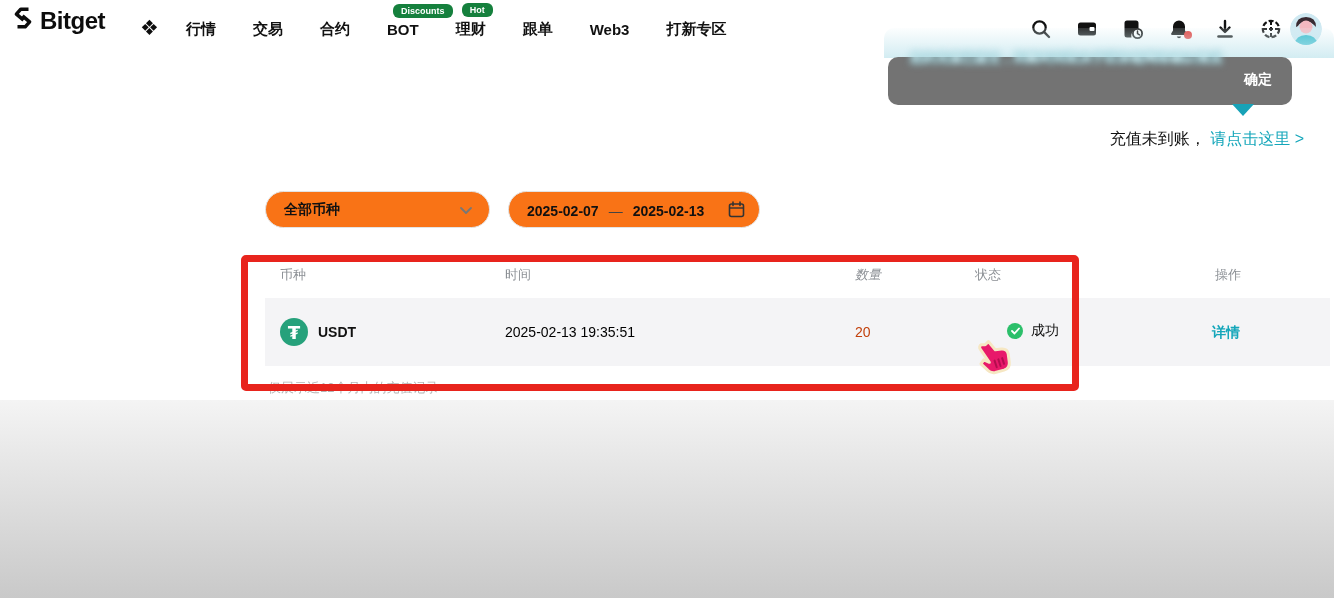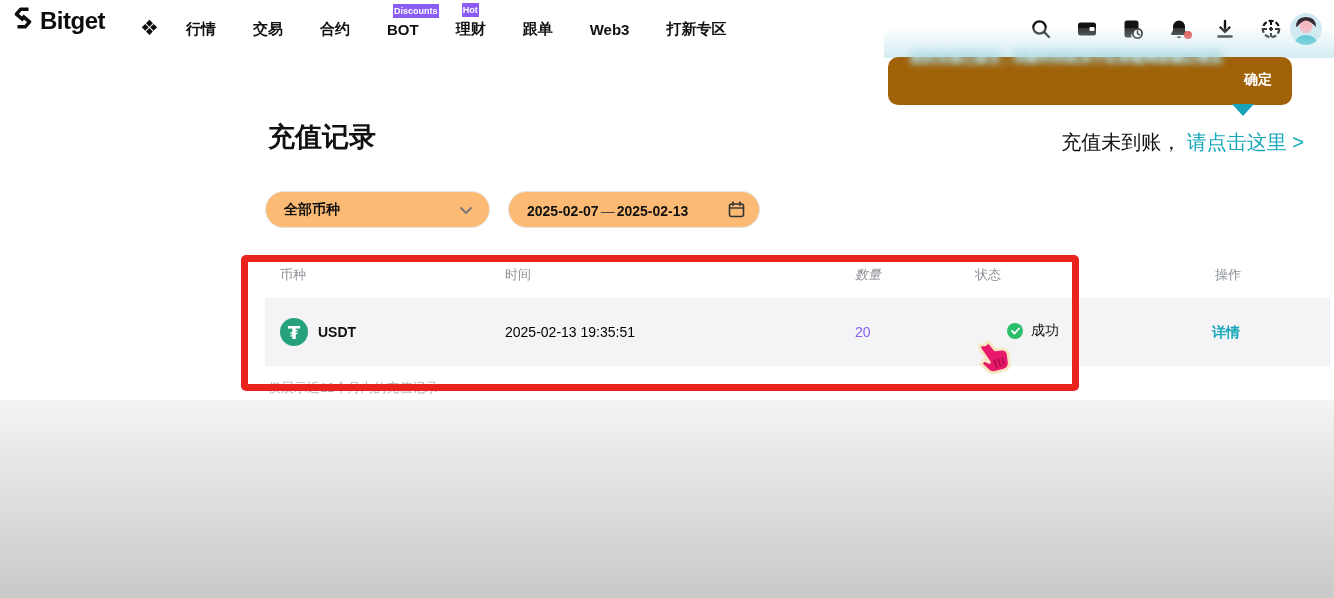--- a/index.html
+++ b/index.html
@@ -10,57 +10,57 @@
     background:#fff; margin:0 auto;
   }
   
   .header { position:absolute; left:0; top:0; width:1334px; height:58px; background:#fff; }
   .brand { position:absolute; left:12px; top:7px; display:flex; align-items:flex-start; gap:6px; }
   .brand-text { font-size:24px; font-weight:700; color:#0d0d0d; letter-spacing:-0.5px; }
   .apps-glyph { position:absolute; left:140px; top:16px; font-size:21px; color:#0d0d0d; font-family:"DejaVu Sans",sans-serif; }
   .nav { position:absolute; left:186px; top:0; height:58px; display:flex; align-items:center; gap:37px; }
   .nav-item { position:relative; font-size:15px; font-weight:600; color:#111; cursor:pointer; white-space:nowrap; }
   .nav-badge {
-    position:absolute; left:6px; top:-17px; background:#8b5cf6; color:#fff;
-    font-size:9px; font-weight:700; padding:2px 1px 2px; border-radius:0; white-space:nowrap;
+    position:absolute; left:6px; top:-17px; background:#15803d; color:#fff;
+    font-size:9px; font-weight:700; padding:2px 8px 2px; border-radius:6px; white-space:nowrap;
   }
   .hdr-icons { position:absolute; right:52px; top:0; height:58px; display:flex; align-items:center; gap:24px; }
   .hicon { width:22px; height:22px; position:relative; cursor:pointer; }
   .hicon svg { display:block; }
   .bell-dot { position:absolute; right:-2px; bottom:1px; width:8px; height:8px; border-radius:50%; background:#e53935; }
   .avatar { position:absolute; right:12px; top:13px; width:32px; height:32px; border-radius:50%; overflow:hidden; cursor:pointer; }
   
   .tip-haze { position:absolute; left:884px; top:28px; width:450px; height:30px;
     background:linear-gradient(rgba(236,247,250,0.15), rgba(203,233,240,0.85)); border-radius:10px 10px 0 0; }
   .tooltip { position:absolute; left:888px; top:57px; width:404px; height:48px;
-    background:#a16207; border-radius:10px; z-index:20;font-family:Liberation Mono, monospace; }
+    background:#737373; border-radius:10px; z-index:20;font-family:Liberation Mono, monospace; }
   .tooltip::after { content:""; position:absolute; right:38px; bottom:-11px; width:0; height:0;
     border-left:11px solid transparent; border-right:11px solid transparent; border-top:12px solid #18a2b7; }
   .tip-blur { position:absolute; left:22px; top:-8px; width:340px; color:#eafcff; font-size:13px; font-weight:600;
     white-space:nowrap; filter:blur(3px); text-shadow:0 0 3px #0d7d90; }
   .tip-confirm { position:absolute; right:20px; top:14px; color:#fff; font-size:14px; font-weight:700; cursor:pointer; }
   
   .page-title { position:absolute; left:268px; top:119px; font-size:27px; font-weight:700; color:#111; }
-  .not-arrived { position:absolute; right:30px; top:129px; font-size:20px; color:#111; }
+  .not-arrived { position:absolute; right:30px; top:129px; font-size:16px; color:#111; }
   .not-arrived .lnk { color:#14a6ba; font-weight:500; cursor:pointer; }
   
   .pill { position:absolute; top:191px; height:37px; border:1px solid #e3e3e3; border-radius:19px;
-    background:#fdba74; display:flex; align-items:center; font-size:14px; color:#111; cursor:pointer; }
+    background:#f97316; display:flex; align-items:center; font-size:14px; color:#111; cursor:pointer; }
   .pill-coin { left:265px; width:225px; padding:0 16px 0 18px; justify-content:space-between; font-weight:600; }
-  .pill-date { left:508px; width:252px; padding:2px 14px 0 18px; gap:2px; font-weight:600; }
+  .pill-date { left:508px; width:252px; padding:2px 14px 0 18px; gap:10px; font-weight:600; }
   .pill-date .sep { color:#444; font-weight:400; }
   
   .thead-label { position:absolute; top:266px; font-size:13px; color:#8b8f94; }
   .trow { position:absolute; left:265px; top:298px; width:1065px; height:68px; background:#f4f4f6; z-index:1; }
   .coin-cell { position:absolute; left:15px; top:20px; display:flex; align-items:center; gap:10px; }
   .coin-ic { width:28px; height:28px; border-radius:50%; background:#26a17b; color:#fff; display:flex;
     align-items:center; justify-content:center; font-size:18px; font-weight:700; font-family:"DejaVu Sans",sans-serif; }
   .coin-name { font-size:14px; font-weight:600; color:#111; }
   .cell-time { position:absolute; left:240px; top:26px; font-size:14px; color:#000000; }
-  .cell-amt  { position:absolute; left:590px; top:26px; font-size:14px; color:#8b5cf6; }
+  .cell-amt  { position:absolute; left:590px; top:26px; font-size:14px; color:#c2410c; }
   .cell-status { position:absolute; left:695px; top:24px; display:flex; align-items:center; gap:8px;padding-left:47px; }
   .ok-dot { width:16px; height:16px; border-radius:50%; background:#2bbf6a; display:flex; align-items:center; justify-content:center; }
   .status-txt { font-size:14px; color:#111; }
   .cell-action { position:absolute; left:947px; top:26px; font-size:14px; color:#14a6ba; font-weight:700; cursor:pointer; }
   .footnote { position:absolute; left:268px; top:379px; font-size:13px; color:#b5b5b5; z-index:2; }
   
   .redbox { position:absolute; left:241px; top:255px; width:838px; height:136px;
     border:7px solid #e8241d; border-radius:5px; z-index:10; pointer-events:none; }
   .hand-cursor { position:absolute; left:972px; top:337px; z-index:11; pointer-events:none; }
   
@@ -153,21 +153,20 @@
       </svg>
     </span>
   </div>
 
   <div class="tip-haze"></div>
   <div class="tooltip">
     <span class="tip-blur">您的充值已提交，到账时间取决于区块链网络确认情况</span>
     <span class="tip-confirm">确定</span>
   </div>
 
-  <div class="page-title">充值记录</div>
   <div class="not-arrived">
     <span>充值未到账，</span>
     <span class="lnk">请点击这里 &gt;</span>
   </div>
 
   <div class="pill pill-coin">
     <span>全部币种</span>
     <span>
       <svg width="14" height="9" viewBox="0 0 14 9" fill="none">
         <path d="M2 2 L7 7 L12 2" stroke="#777" stroke-width="1.8" stroke-linecap="round" stroke-linejoin="round"></path>

